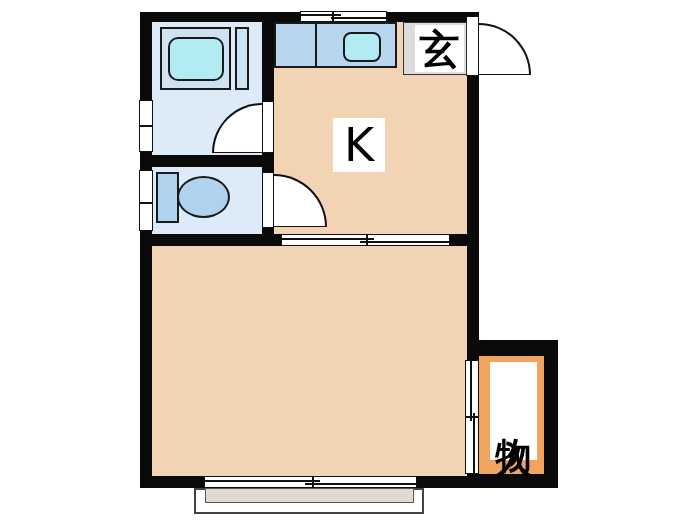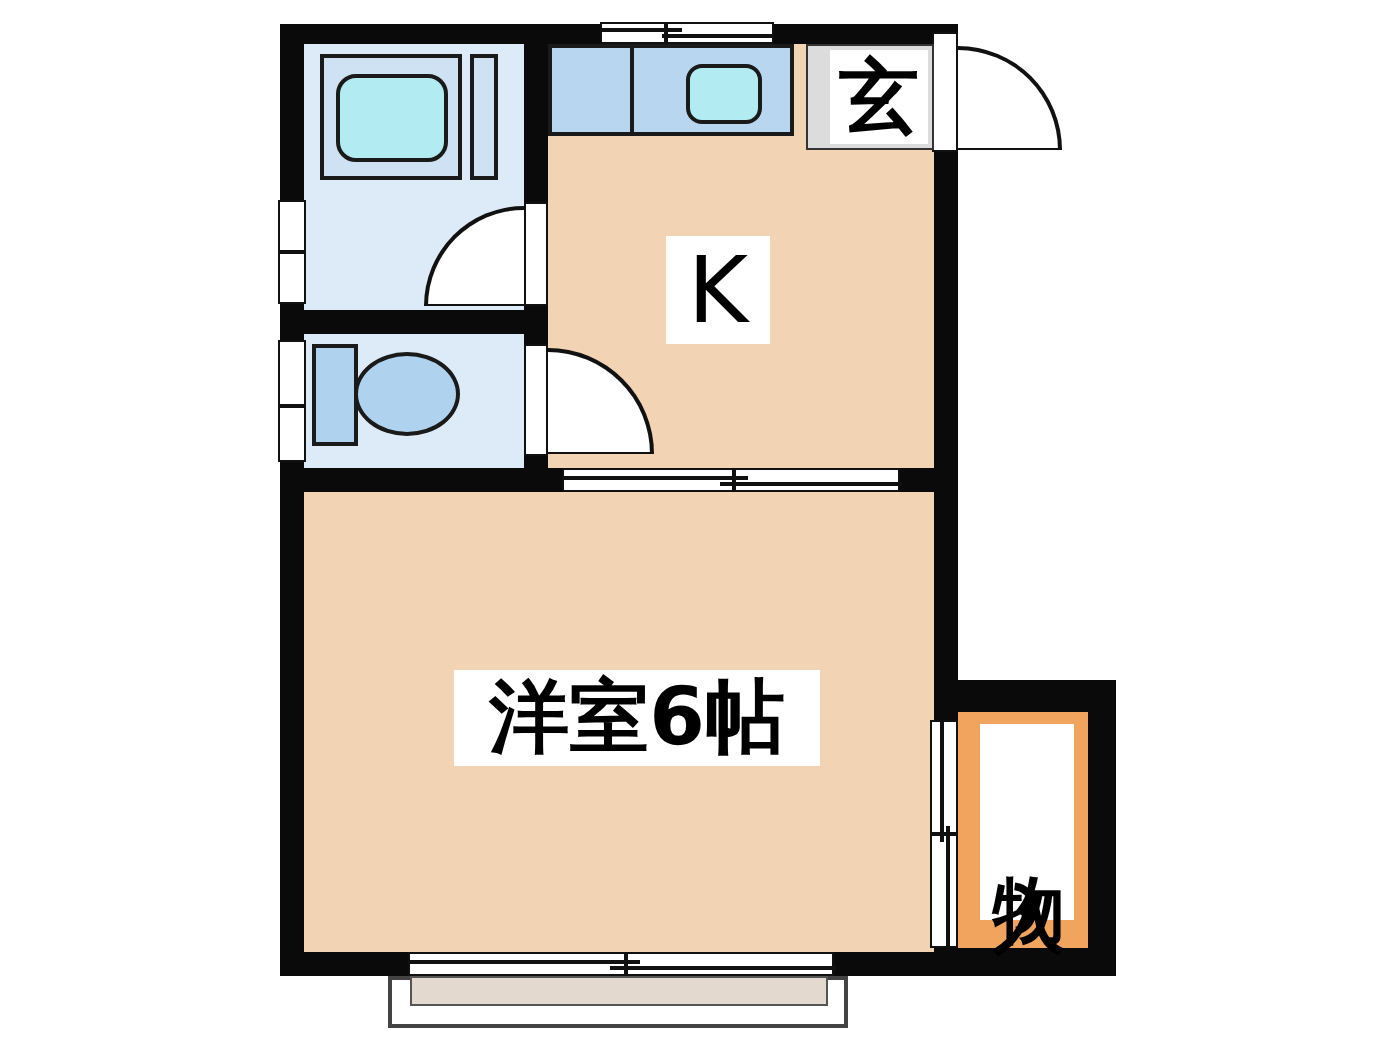--- a/index.html
+++ b/index.html
@@ -88,16 +88,15 @@
   <div class="fixture" style="left: 177px; top: 176px; width: 53px; height: 42px; border-radius: 50%; background-color: rgb(175, 210, 239);"></div>
 
   <div class="fixture" style="left: 403px; top: 22px; width: 64px; height: 53px; border: 1px solid rgb(51, 51, 51); background-color: rgb(220, 220, 220);"></div>
   <div class="label-box kanji" style="left:415px;top:25px;width:49px;height:47px;font-size:40px;line-height:1;">玄</div>
 
   <div class="abs" style="left:194px;top:488px;width:230px;height:26px;background:#fff;
               border:2px solid #444;box-sizing:border-box;"></div>
   <div class="abs" style="left: 205px; top: 488px; width: 209px; height: 15px; border: 1.5px solid rgb(85, 85, 85); box-sizing: border-box; background-color: rgb(227, 217, 206);"></div>
 
   <div class="label-box" style="left:333px;top:118px;width:52px;height:54px;font-size:46px;font-weight:500;line-height:1;">K</div>
-  <div class="label-box kanji" style="left:227px;top:335px;width:183px;height:48px;font-size:40px;line-height:1;white-space:nowrap;">洋室6帖</div>
   <div class="label-box kanji vertical" style="left:490px;top:362px;width:47px;height:98px;font-size:36px;line-height:1;">物入</div>
 
 </div>
 
 </body></html>

